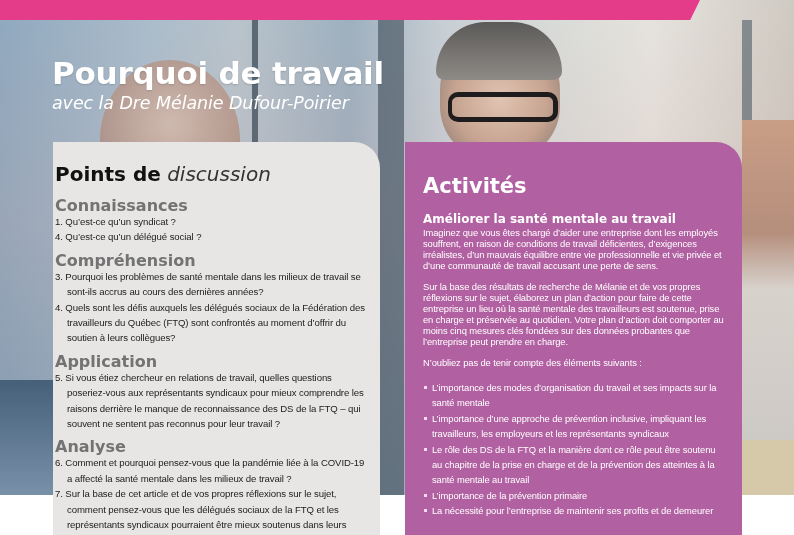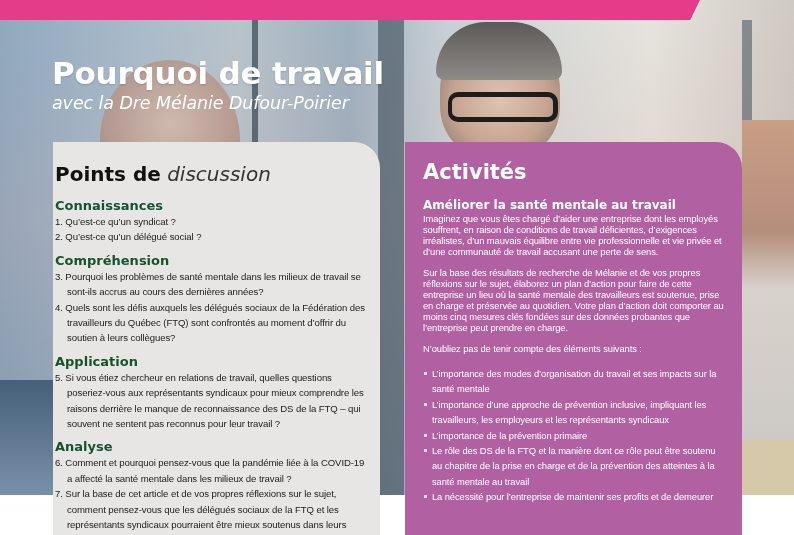--- a/index.html
+++ b/index.html
@@ -61,33 +61,33 @@
 
     .card {
       position: absolute; top: 142px; border-radius: 0 26px 0 0; overflow: hidden;
     }
     .card-left {
       left: 53px; width: 327px; height: 393px; background: #e7e6e4; color: #1f1f1f;
       padding: 20px 14px 0 2px;
     }
     .card-right {
       left: 405px; width: 337px; height: 393px; background: #b160a1; color: #ffffff;
-      padding: 18px 14px 0 18px;
+      padding: 32px 14px 0 18px;
     }
 
     .card-heading {
       font-family: "DejaVu Sans", sans-serif; font-size: 20px; line-height: 24px; margin-bottom: 13px;
     }
     .card-heading .bold { font-weight: 700; color: #111; }
     .card-heading .light { font-weight: 400; color: #333; font-style: italic; }
     .card-right .card-heading { font-weight: 700; font-size: 21px; color: #ffffff; margin-bottom: 14px; }
 
     .section-title {
-      font-family: "DejaVu Sans", sans-serif; font-weight: 700; font-size: 13px; line-height: 14px;
-      color: #14532d; margin-bottom: 1px;
+      font-family: "DejaVu Sans", sans-serif; font-weight: 700; font-size: 16px; line-height: 14px;
+      color: #737373; margin-bottom: 1px;
     }
     .card-right .section-title { color: #ffffff; font-size: 12px; }
 
     .item {
       font-family: "Liberation Sans", sans-serif; font-size: 9.6px; line-height: 15.4px; color: #222;
       padding-left: 12px; text-indent: -12px; letter-spacing: -0.1px;
     }
     .section { margin-bottom: 9px; }
 
     .para {
@@ -126,21 +126,21 @@
 
 <div class="card card-left">
   <div class="card-heading">
     <span class="bold">Points de</span>
     <span class="light">discussion</span>
   </div>
 
   <div class="section">
     <div class="section-title">Connaissances</div>
     <div class="item">1. Qu’est-ce qu’un syndicat ?</div>
-    <div class="item">2. Qu’est-ce qu’un délégué social ?</div>
+    <div class="item">4. Qu’est-ce qu’un délégué social ?</div>
   </div>
 
   <div class="section">
     <div class="section-title">Compréhension</div>
     <div class="item">3. Pourquoi les problèmes de santé mentale dans les milieux de travail se sont-ils accrus au cours des dernières années?</div>
     <div class="item">4. Quels sont les défis auxquels les délégués sociaux de la Fédération des travailleurs du Québec (FTQ) sont confrontés au moment d’offrir du soutien à leurs collègues?</div>
   </div>
 
   <div class="section">
     <div class="section-title">Application</div>
@@ -156,17 +156,17 @@
 
 <div class="card card-right">
   <div class="card-heading">Activités</div>
   <div class="section-title">Améliorer la santé mentale au travail</div>
   <p class="para">Imaginez que vous êtes chargé d’aider une entreprise dont les employés souffrent, en raison de conditions de travail déficientes, d’exigences irréalistes, d’un mauvais équilibre entre vie professionnelle et vie privée et d’une communauté de travail accusant une perte de sens.</p>
   <p class="para">Sur la base des résultats de recherche de Mélanie et de vos propres réflexions sur le sujet, élaborez un plan d’action pour faire de cette entreprise un lieu où la santé mentale des travailleurs est soutenue, prise en charge et préservée au quotidien. Votre plan d’action doit comporter au moins cinq mesures clés fondées sur des données probantes que l’entreprise peut prendre en charge.</p>
   <p class="para" style="margin-bottom:12px">N’oubliez pas de tenir compte des éléments suivants :</p>
   <ul class="bullets">
     <li>L’importance des modes d’organisation du travail et ses impacts sur la santé mentale</li>
     <li>L’importance d’une approche de prévention inclusive, impliquant les travailleurs, les employeurs et les représentants syndicaux</li>
+    <li>Le rôle des DS de la FTQ et la manière dont ce rôle peut être soutenu au chapitre de la prise en charge et de la prévention des atteintes à la santé mentale au travail</li>
     <li>L’importance de la prévention primaire</li>
-    <li>Le rôle des DS de la FTQ et la manière dont ce rôle peut être soutenu au chapitre de la prise en charge et de la prévention des atteintes à la santé mentale au travail</li>
     <li>La nécessité pour l’entreprise de maintenir ses profits et de demeurer</li>
   </ul>
 </div>
 
 </body></html>

